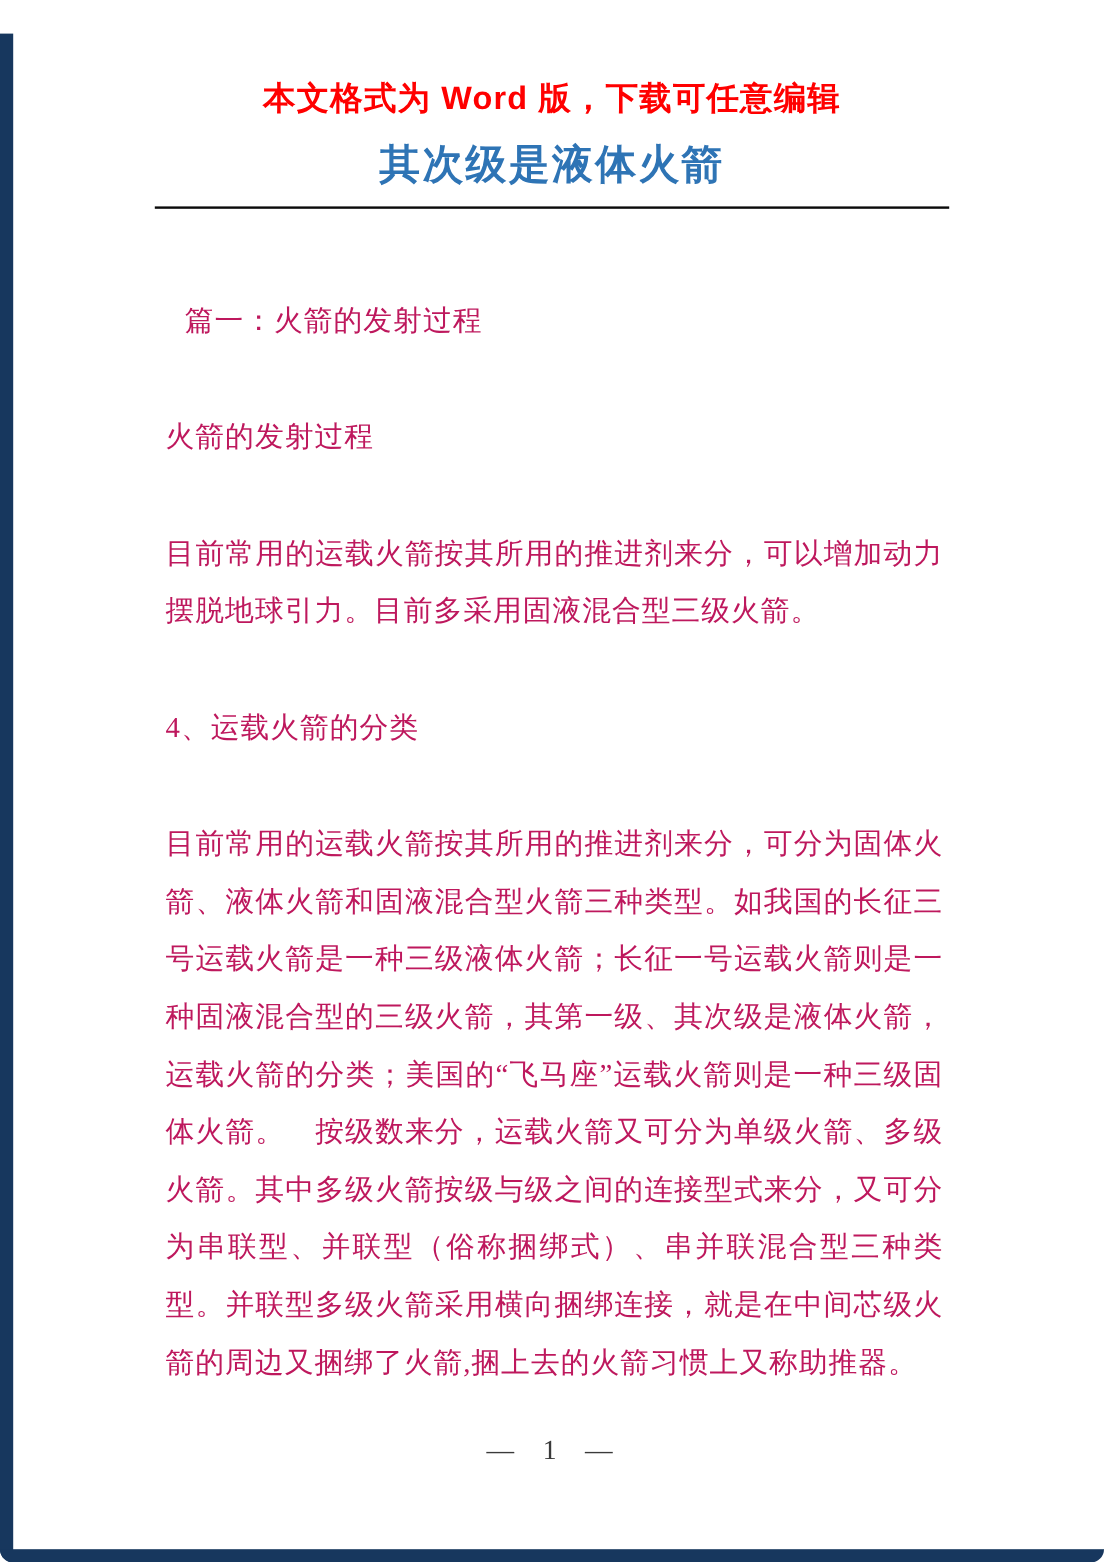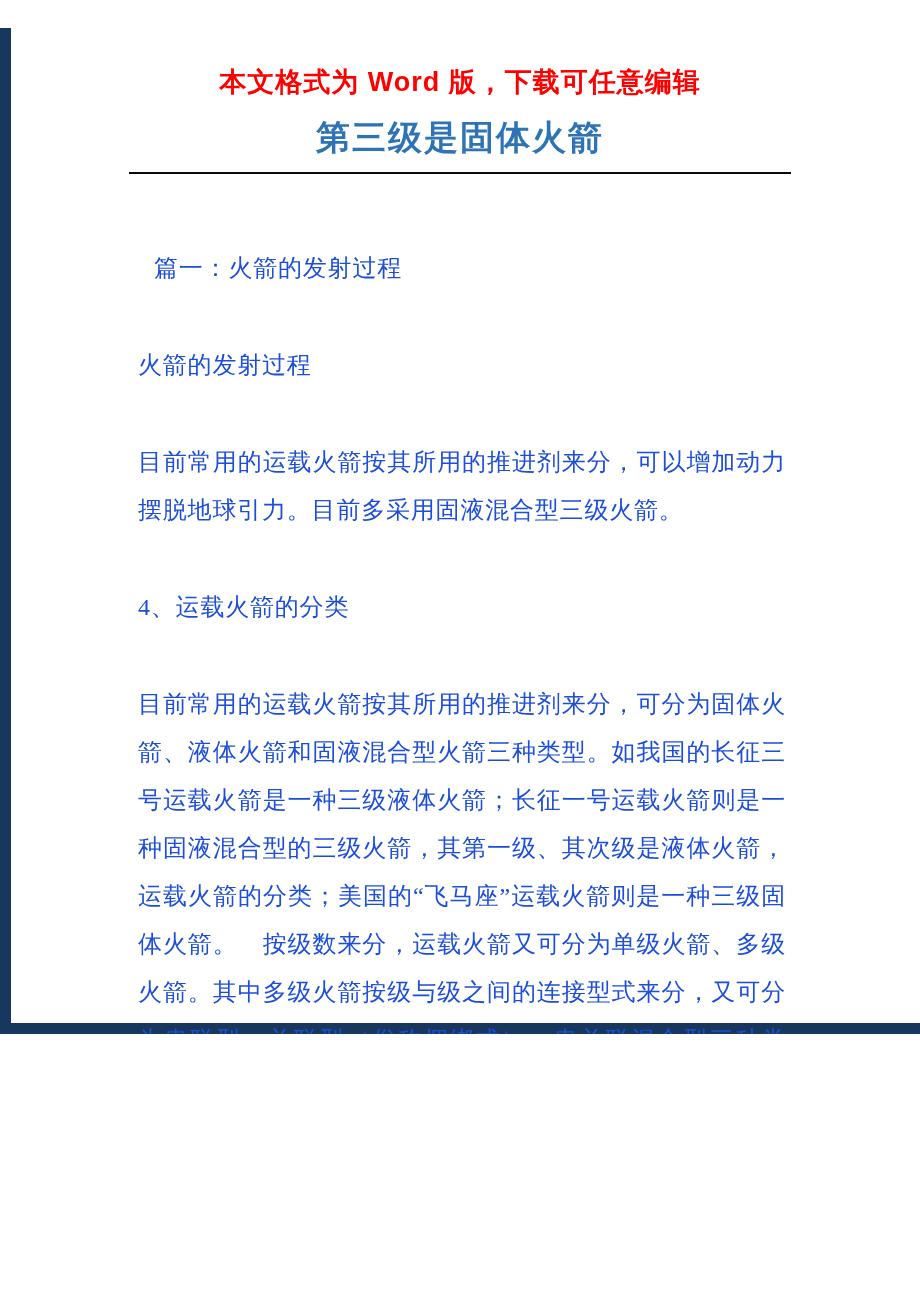--- a/index.html
+++ b/index.html
@@ -2,23 +2,24 @@
 <html style="--red: #FF0000; --blue: #2E74B5; --navy: #17375E;"><head>
 <meta charset="utf-8">
 <style>
   * { margin: 0; padding: 0; box-sizing: border-box; }
   html, body { background: #ffffff; }
   body { font-family: "Liberation Serif", serif; }
 
   .page {
     position: relative;
     width: 920px;
-    height: 1034px;
+    height: 1302px;
     background: #ffffff;
     overflow: hidden;
+    border-radius: 11px;
   }
 
   
   .border-left {
     position: absolute;
     left: 0; top: 28px; bottom: 0;
     width: 11px;
     background: var(--navy, #17375E);
   }
   .border-bottom {
@@ -53,21 +54,21 @@
     width: 662px;
     margin: 12px auto 0 auto;
     border-bottom: 2px solid #0a0a0a;
   }
 
   .body-text {
     position: absolute;
     left: 138px;
     top: 244px;
     width: 648px;
-    color: #1d4ed8;
+    color: #be185d;
     font-size: 24px;
     line-height: 48px;
     letter-spacing: 0.8px;
     text-align: justify;
   }
 
   .body-text p { margin: 0 0 49px 0; }
   .body-text p.indent-1 { text-indent: 16px; }
 
   .footer {
@@ -84,21 +85,21 @@
 </head>
 <body>
 
 <div class="page">
 
   <div class="border-left"></div>
   <div class="border-bottom"></div>
 
   <div class="header-note">本文格式为 Word 版，下载可任意编辑</div>
 
-  <h1 class="page-title">第三级是固体火箭</h1>
+  <h1 class="page-title">其次级是液体火箭</h1>
 
   <div class="title-divider"></div>
 
   <div class="body-text">
     <p class="indent-1">篇一：火箭的发射过程</p>
     <p>火箭的发射过程</p>
     <p>目前常用的运载火箭按其所用的推进剂来分，可以增加动力摆脱地球引力。目前多采用固液混合型三级火箭。</p>
     <p>4、运载火箭的分类</p>
     <p>目前常用的运载火箭按其所用的推进剂来分，可分为固体火箭、液体火箭和固液混合型火箭三种类型。如我国的长征三号运载火箭是一种三级液体火箭；长征一号运载火箭则是一种固液混合型的三级火箭，其第一级、其次级是液体火箭，运载火箭的分类；美国的“飞马座”运载火箭则是一种三级固体火箭。　按级数来分，运载火箭又可分为单级火箭、多级火箭。其中多级火箭按级与级之间的连接型式来分，又可分为串联型、并联型（俗称捆绑式）、串并联混合型三种类型。并联型多级火箭采用横向捆绑连接，就是在中间芯级火箭的周边又捆绑了火箭,捆上去的火箭习惯上又称助推器。</p>
   </div>

